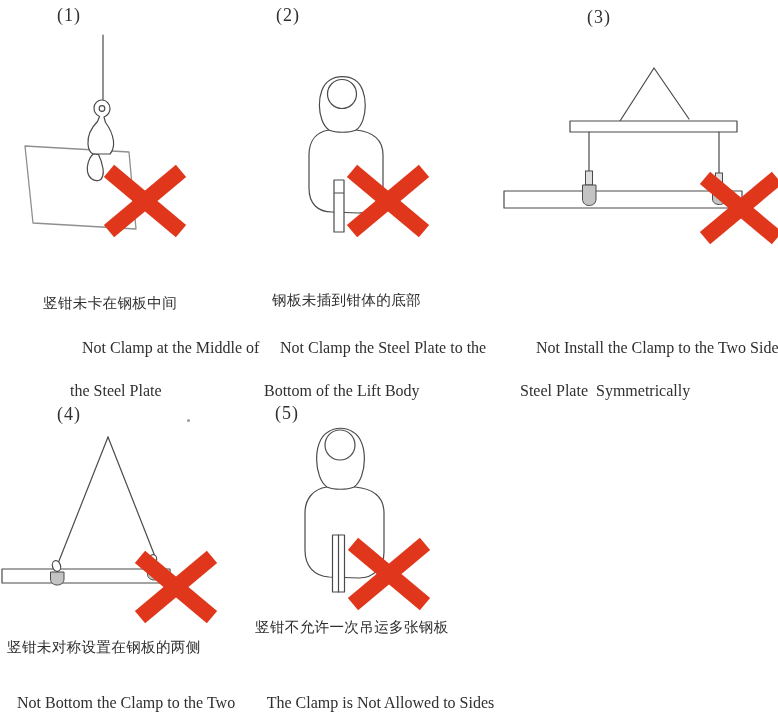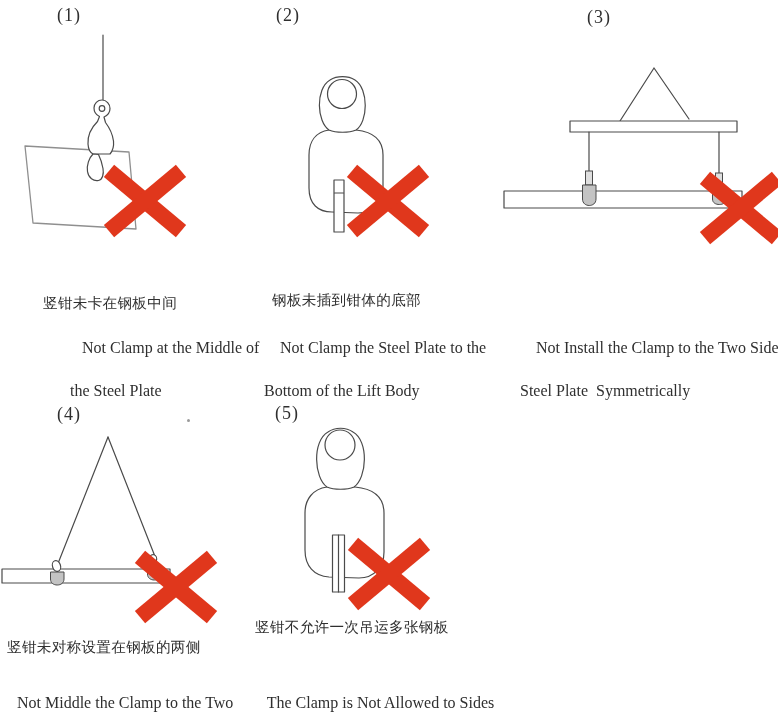--- a/index.html
+++ b/index.html
@@ -105,21 +105,21 @@
     <span class="l2">Bottom of the Lift Body</span>
   </div>
 
   <div class="en" style="left:520px;top:315px;">
     <span class="l1">Not Install the Clamp to the Two Sides of</span>
     <span class="l2">Steel Plate  Symmetrically</span>
   </div>
 
   <div class="zh" style="left:7px;top:638px;">竖钳未对称设置在钢板的两侧</div>
   <div class="en" style="left:1px;top:670px;">
-    <span class="l1">Not Middle the Clamp to the Two</span>
+    <span class="l1">Not Bottom the Clamp to the Two</span>
     
   </div>
 
   <div class="zh" style="left:255px;top:618px;">竖钳不允许一次吊运多张钢板</div>
   <div class="en" style="left:251px;top:670px;">
     <span class="l1">The Clamp is Not Allowed to Sides</span>
     
   </div>
 
 </div>

